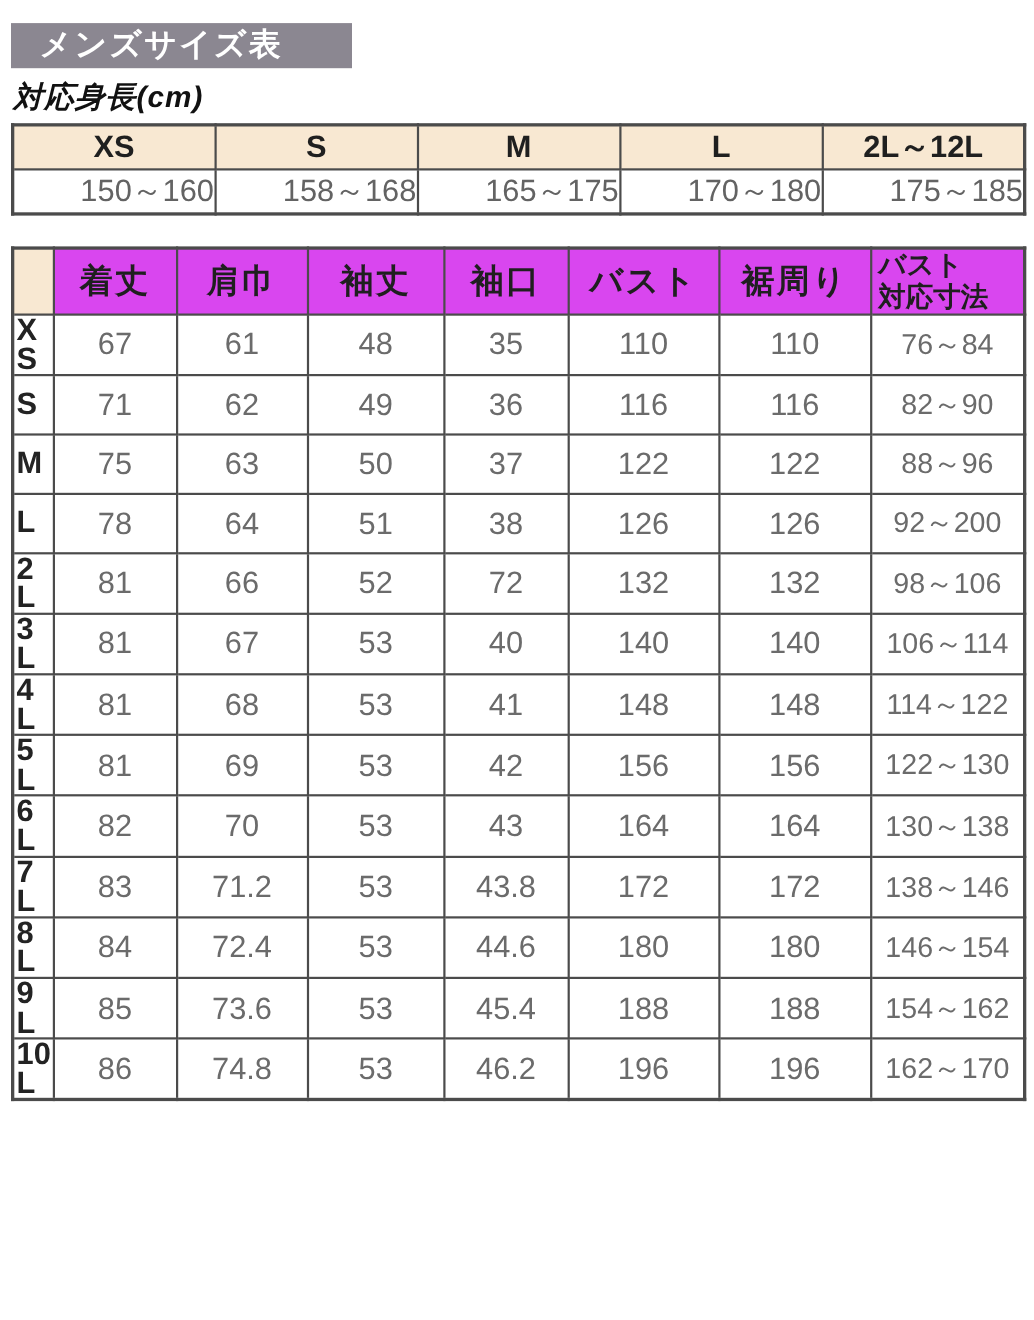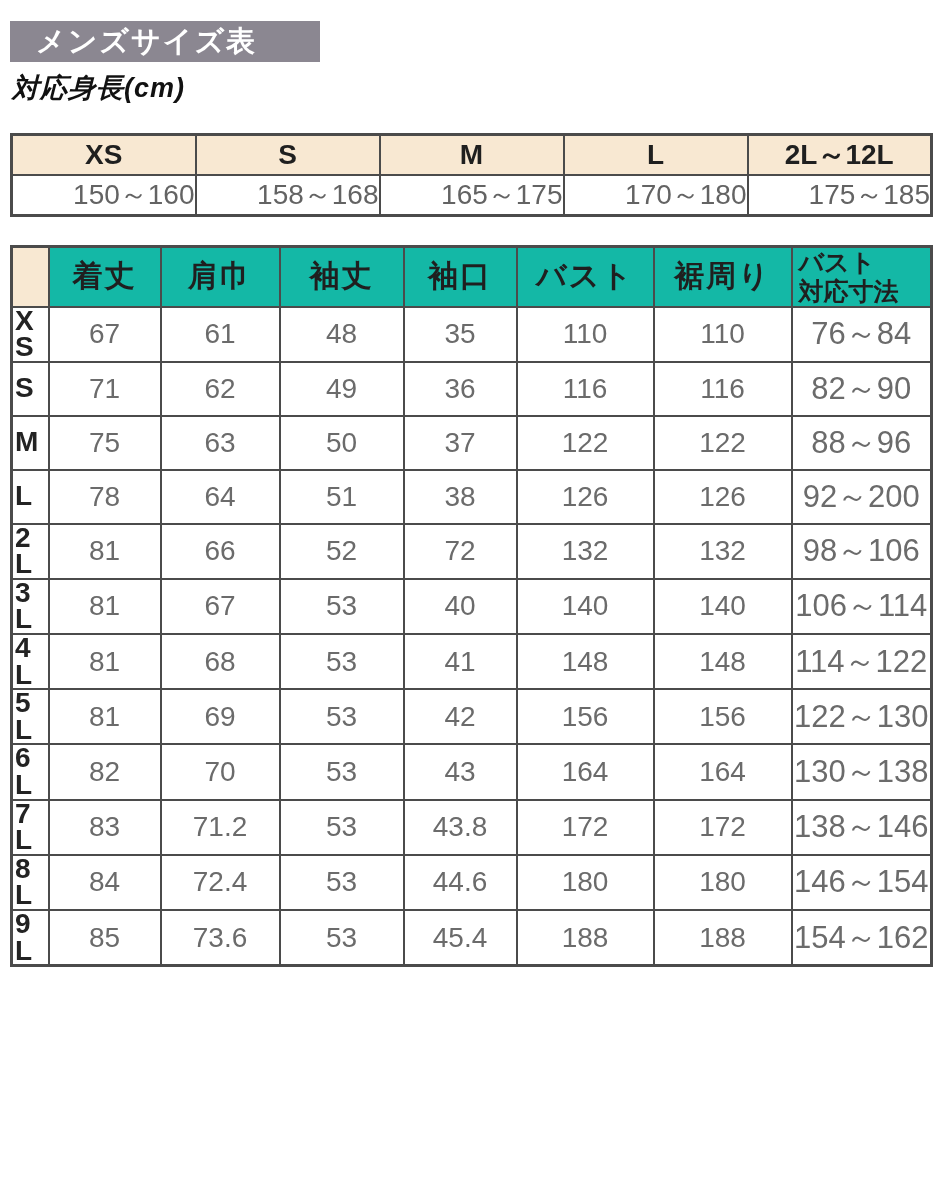--- a/index.html
+++ b/index.html
@@ -23,21 +23,21 @@
     font-family: Liberation Serif, serif;
   }
 
   .height-label {
     position: absolute; left: 12px; top: 70px;
     font-size: 27px; font-weight: bold; color: #111111;
     letter-spacing: 1px;
     font-style: italic;
   }
 
-  table { border-collapse: collapse; table-layout: fixed; margin-top: 21px; }
+  table { border-collapse: collapse; table-layout: fixed; }
   .height-table, .size-table { border: 3px solid #4b4b4b; }
   .height-table th, .height-table td,
   .size-table th, .size-table td { border: 2px solid #4b4b4b; padding: 0; }
 
   .height-table {
     position: absolute; left: 10px; top: 112px; width: 920px;
   }
   .height-table thead th {
     height: 30px; background: #f8e8d2;
     font-size: 28px; font-weight: bold; color: #1f1f1f;
@@ -46,41 +46,41 @@
   .height-table tbody td {
     height: 38px; background: #ffffff;
     font-size: 28px; color: #636363; font-weight: normal;
     text-align: right;
   }
 
   .size-table {
     position: absolute; left: 10px; top: 224px; width: 920px;
   }
   .size-table thead th {
-    height: 58px; background: #14b8a6;
+    height: 58px; background: #d946ef;
     font-size: 30px; font-weight: bold; color: #1f1f1f;
     text-align: center; letter-spacing: 2px;
   }
   .size-table thead th.corner { background: #f8e8d2; }
   .size-table thead th.multiline {
     font-size: 25px; line-height: 1.15; letter-spacing: 0;
     text-align: left; padding-left: 6px;
     white-space: pre-line;
   }
   .size-table tbody th {
     height: 54px; background: #ffffff;
     font-size: 28px; font-weight: bold; color: #232323;
     text-align: left; padding-left: 2px;
     line-height: 0.95; white-space: pre-line;
   }
   .size-table tbody td {
     height: 54px; background: #ffffff;
     font-size: 28px; color: #6b6b6b; text-align: center;
   }
-  .size-table tbody td.range { font-size: 31px; }
+  .size-table tbody td.range { font-size: 26px; }
 </style>
 </head>
 <body>
 
 <div class="page">
 
   <div class="title-bar">メンズサイズ表</div>
 
   <div class="height-label">対応身長(cm)</div>
 
@@ -271,18 +271,29 @@
 L</th>
       <td>85</td>
       <td>73.6</td>
       <td>53</td>
       <td>45.4</td>
       <td>188</td>
       <td>188</td>
       <td class="range">154～162</td>
     </tr>
 
+    <tr>
+      <th>10
+L</th>
+      <td>86</td>
+      <td>74.8</td>
+      <td>53</td>
+      <td>46.2</td>
+      <td>196</td>
+      <td>196</td>
+      <td class="range">162～170</td>
+    </tr>
 
 
   </tbody>
   </table>
 
 </div>
 
 </body></html>

